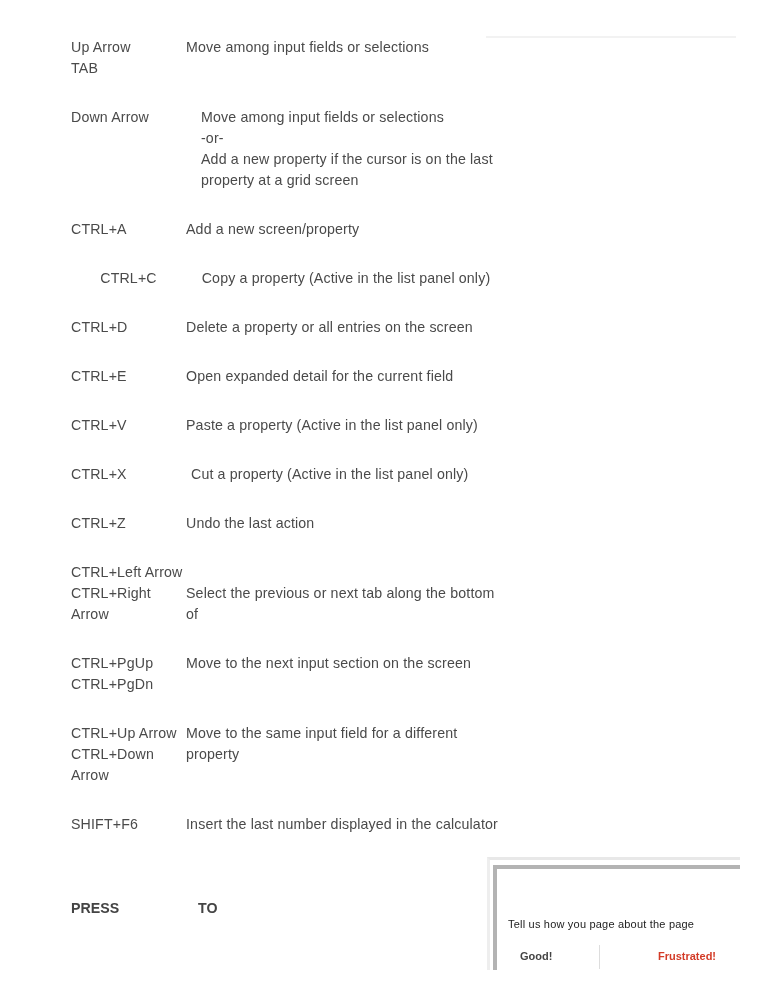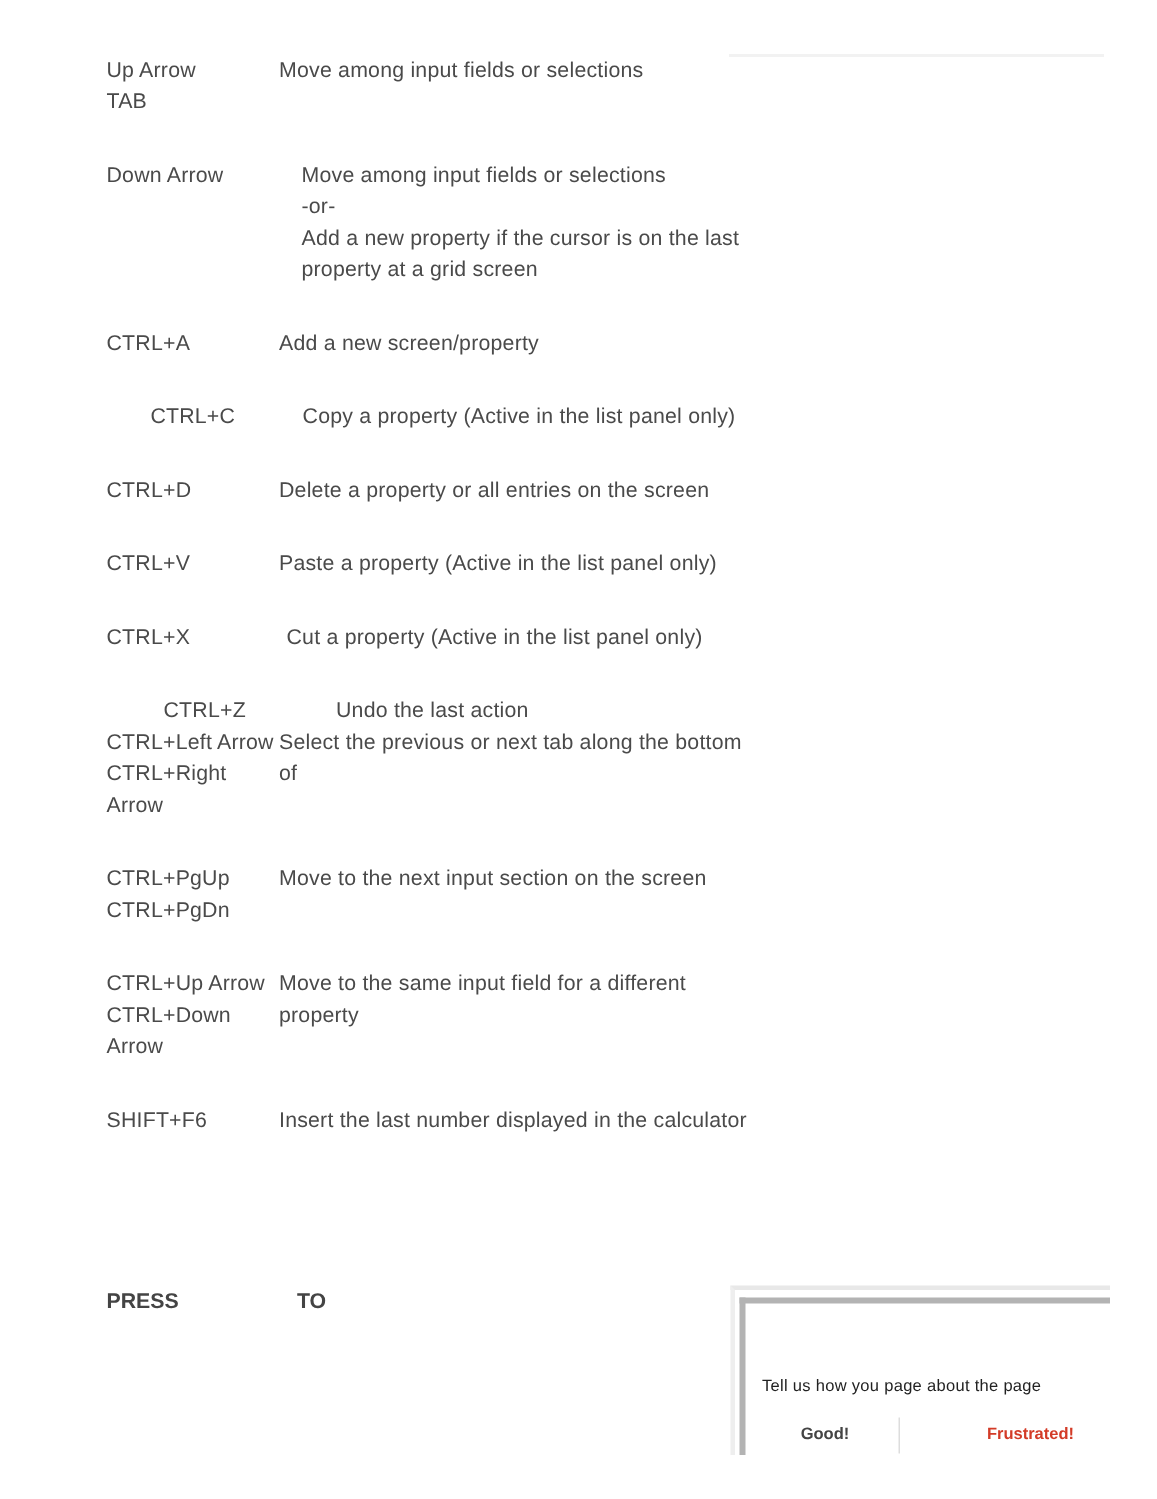--- a/index.html
+++ b/index.html
@@ -10,40 +10,40 @@
     .rows { position: absolute; left: 71px; top: 37px; width: 440px; }
     .row { display: flex; font-size: 14.2px; line-height: 21px; letter-spacing: 0.15px; }
     .key { width: 115px; flex: none; }
     .desc { width: 320px; flex: none; }
     .line { display: block; }
     .top-rule {
       position: absolute; left: 486px; top: 36px; width: 250px; height: 2px;
       background: #f2f2f2;
     }
     .header-row {
-      position: absolute; left: 71px; top: 860px; font-size: 14.2px; font-weight: bold;
+      position: absolute; left: 71px; top: 900px; font-size: 14.2px; font-weight: bold;
       color: #444; display: flex;
     }
     .header-row .h-press { width: 127px; }
     .feedback {
       position: absolute; left: 487px; top: 857px; width: 250px; height: 110px;
       background: #fff;
       border-top: 3px solid #e8e8e8; border-left: 3px solid #eeeeee;
     }
     .feedback-inner {
       position: absolute; left: 3px; top: 5px; right: 0; bottom: 0;
       border-top: 4px solid #b3b3b3; border-left: 4px solid #b3b3b3;
       background: #fff;
     }
     .fb-prompt {
       position: absolute; left: 11px; top: 49px; font-size: 11px; color: #222;
       letter-spacing: 0.2px;
     }
     .fb-good {
-      position: absolute; left: 23px; top: 81px; width: 60px; text-align: center;
+      position: absolute; left: 23px; top: 81px; width: 60px; 
       font-size: 11px; font-weight: bold; color: #444; cursor: pointer;
     }
     .fb-divider {
       position: absolute; left: 102px; top: 76px; width: 1px; height: 24px; background: #ddd;
     }
     .fb-frustrated {
       position: absolute; left: 150px; top: 81px; width: 80px; text-align: center;
       font-size: 11px; font-weight: bold; color: #d33b27; cursor: pointer;
     }
   </style>
@@ -92,43 +92,51 @@
     <div class="row" style="margin-top: 28px;">
       <div class="key">
         <span class="line">CTRL+D</span>
       </div>
       <div class="desc">
         <span class="line">Delete a property or all entries on the screen</span>
       </div>
     </div>
     <div class="row" style="margin-top: 28px;">
       <div class="key">
+        <span class="line">CTRL+E</span>
+      </div>
+      <div class="desc">
+        <span class="line">Open expanded detail for the current field</span>
+      </div>
+    </div>
+    <div class="row" style="margin-top: 28px;">
+      <div class="key">
         <span class="line">CTRL+V</span>
       </div>
       <div class="desc">
         <span class="line">Paste a property (Active in the list panel only)</span>
       </div>
     </div>
     <div class="row" style="margin-top: 28px; justify-content: space-between;">
       <div class="key">
         <span class="line">CTRL+X</span>
       </div>
       <div class="desc">
         <span class="line">Cut a property (Active in the list panel only)</span>
       </div>
     </div>
-    <div class="row" style="margin-top: 28px; margin-left: 38px;">
+    <div class="row" style="margin-top: 28px;">
       <div class="key">
         <span class="line">CTRL+Z</span>
       </div>
       <div class="desc">
         <span class="line">Undo the last action</span>
       </div>
     </div>
-    <div class="row" style="">
+    <div class="row" style="margin-top: 28px; align-items: flex-end;">
       <div class="key">
         <span class="line">CTRL+Left Arrow</span>
         <span class="line">CTRL+Right</span>
         <span class="line">Arrow</span>
       </div>
       <div class="desc">
         <span class="line">Select the previous or next tab along the bottom of</span>
       </div>
     </div>
     <div class="row" style="margin-top: 28px;">

